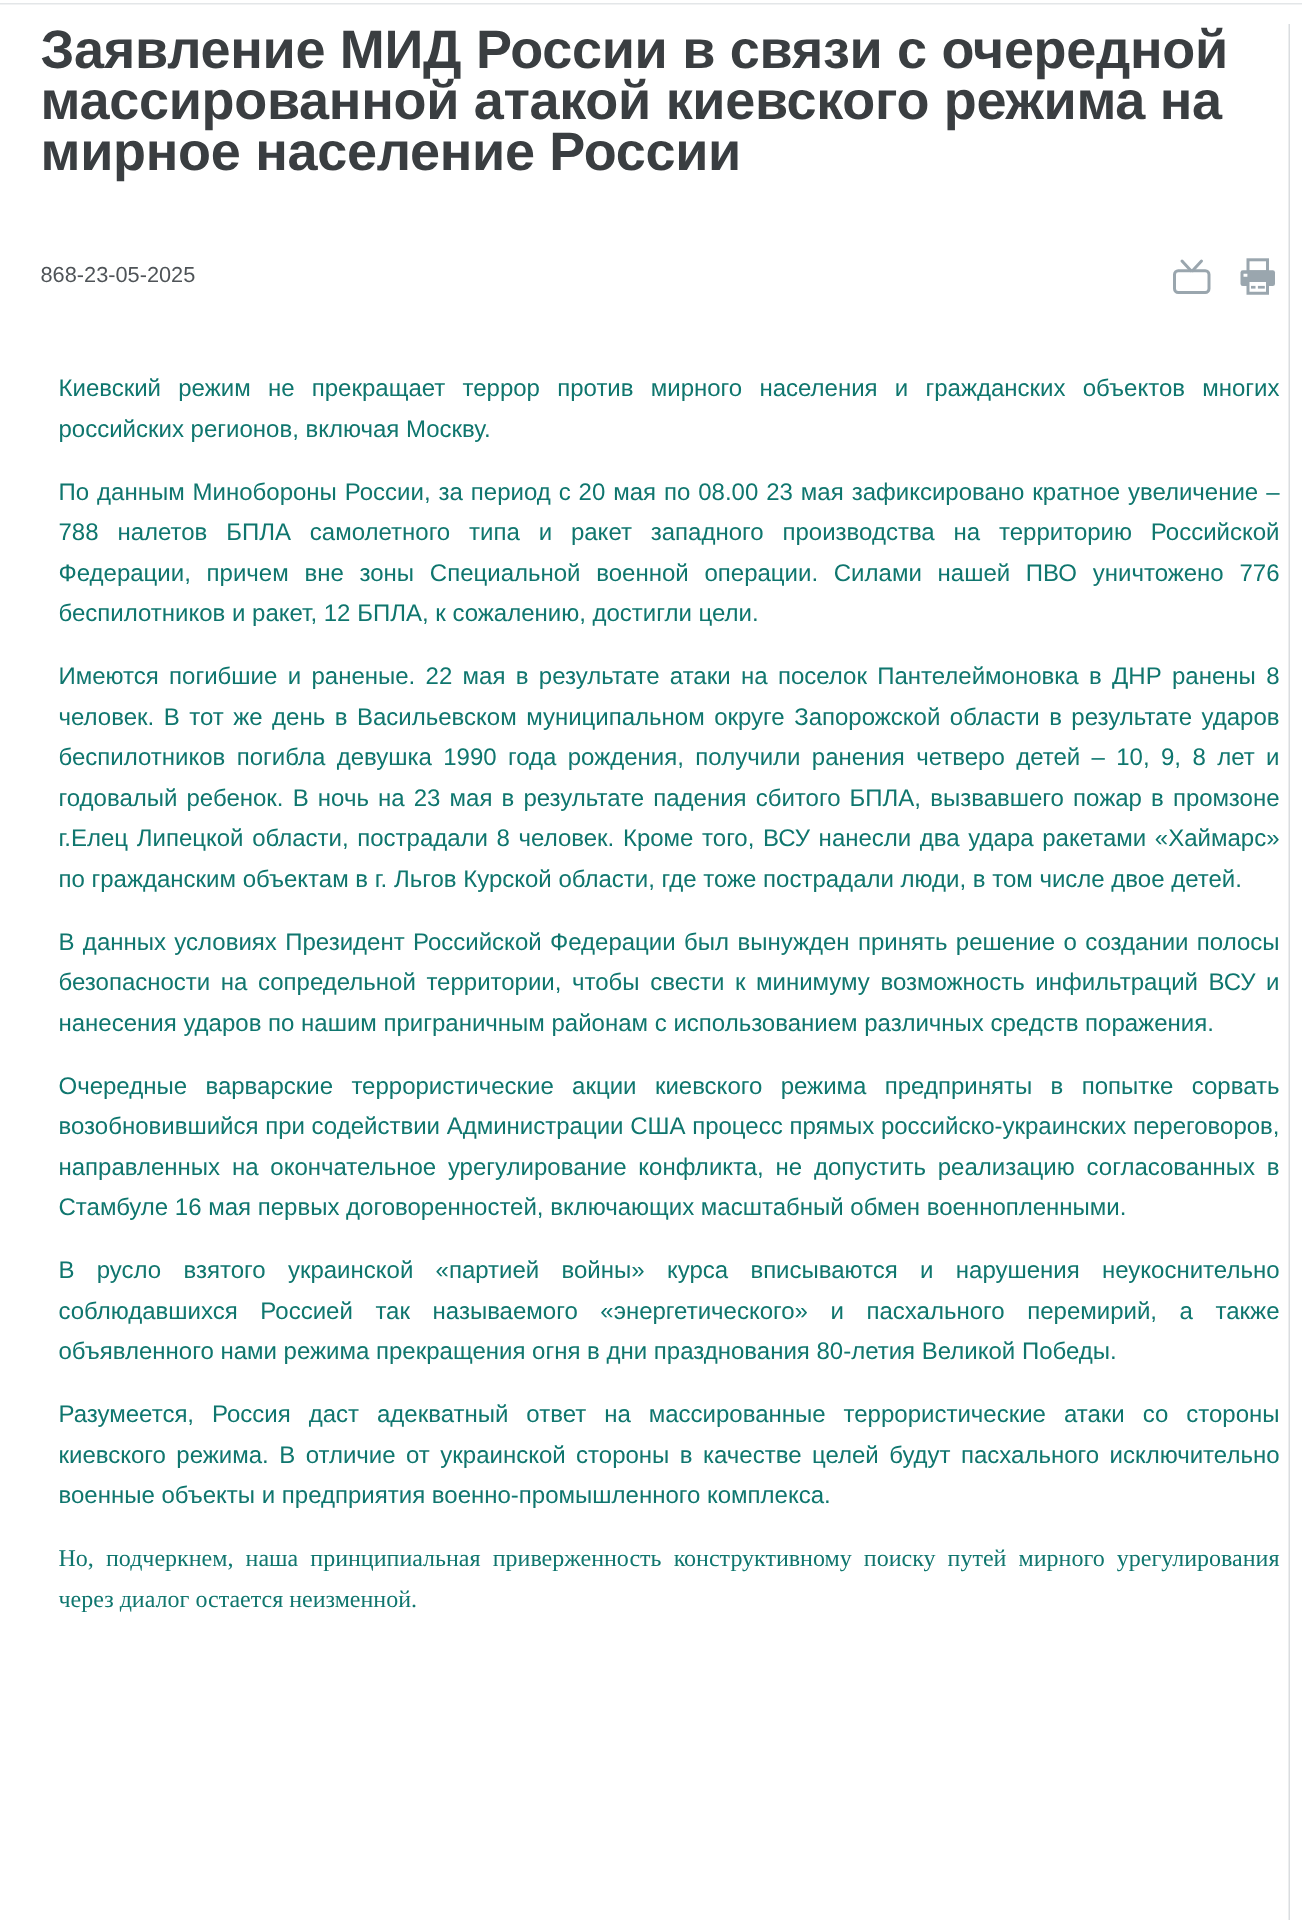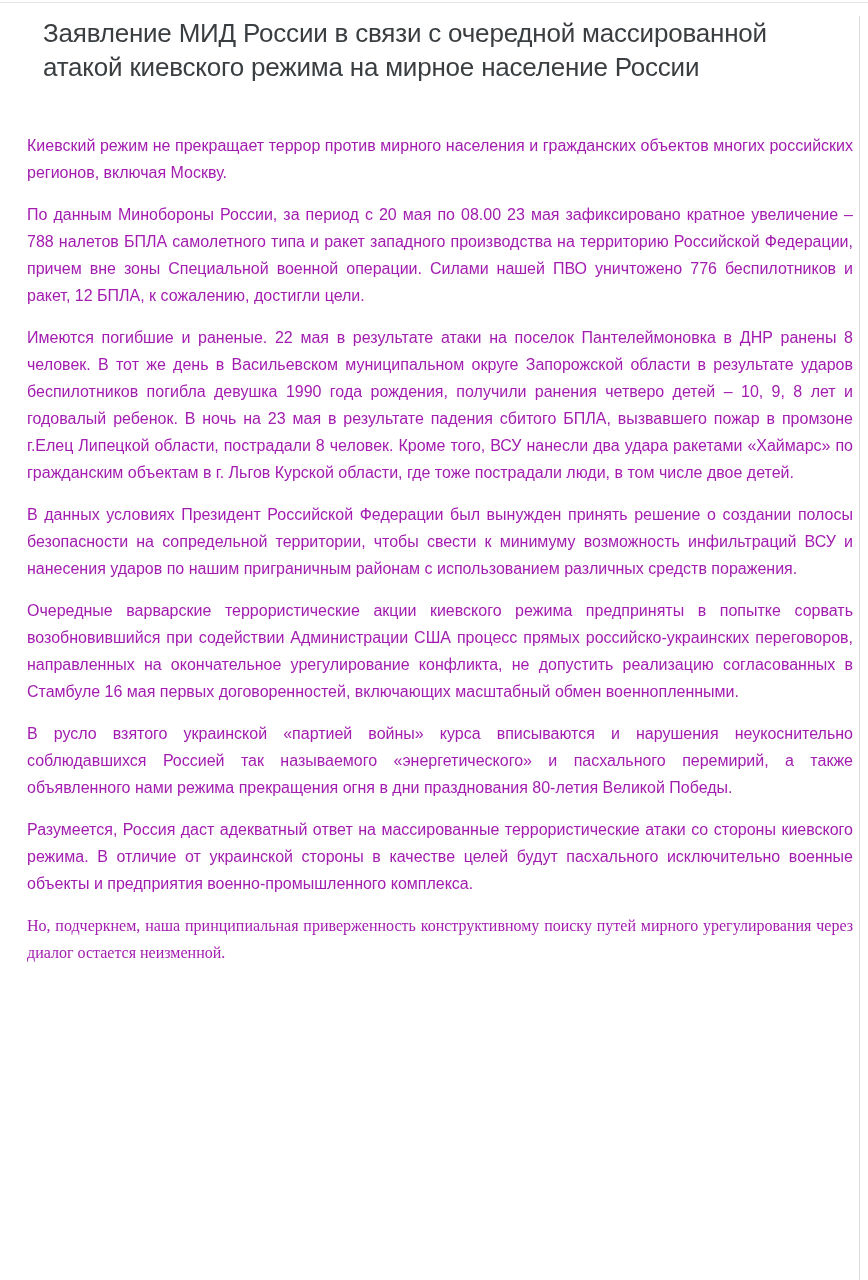--- a/index.html
+++ b/index.html
@@ -23,25 +23,25 @@
   .sheet {
     box-sizing: border-box;
     width: 860px;
     height: 1278px;
     margin-top: 2px;
     border-right: 1px solid #dadde0;
     padding: 0 6px 0 27px;
     background: #ffffff;
   }
   h1.title {
-    margin: 16px 0 0 16px;
+    margin: 16px 0 0 0;
     max-width: 806px;
-    font-size: 26px;
+    font-size: 36px;
     line-height: 34px;
-    font-weight: 400;
+    font-weight: 700;
     font-stretch: condensed;
     letter-spacing: -0.2px;
     color: #3a3e41;
   }
   .meta-row {
     margin-top: 52px;
     display: flex;
     align-items: center;
     justify-content: space-between;
     height: 28px;
@@ -61,39 +61,62 @@
     display: inline-flex;
     align-items: center;
     justify-content: center;
     cursor: pointer;
     line-height: 0;
   }
   .article {
     margin-top: 48px;
   }
   .article p {
-    margin: 0 0 15px 0;
+    margin: 0 0 15px 12px;
     font-size: 16px;
     line-height: 27px;
     font-stretch: condensed;
-    color: #a21caf;
+    color: #0f766e;
     text-align: justify;
     text-justify: inter-word;
   }
   .article p:last-child { margin-bottom: 0; font-family: Liberation Serif, serif; }
 </style>
 </head>
 <body>
 
 <div class="top-line"></div>
 
 <div class="sheet">
 
   <h1 class="title">Заявление МИД России в связи с очередной массированной атакой киевского режима на мирное население России</h1>
 
+  <div class="meta-row">
+    <span class="date">868-23-05-2025</span>
+
+    <div class="actions">
+      <span class="icon-btn" title="">
+        <svg width="27" height="25" viewBox="0 0 27 24" fill="none" stroke="#9aa6ae" stroke-width="2" stroke-linecap="round">
+          <path d="M7 1.5 L13 8"></path>
+          <path d="M20 1.5 L14 8"></path>
+          <rect x="2" y="8" width="23" height="14.5" rx="2.5"></rect>
+        </svg>
+      </span>
+      <span class="icon-btn" title="">
+        <svg width="25" height="25" viewBox="0 0 25 25">
+          <rect x="6" y="1.2" width="13" height="8" fill="#ffffff" stroke="#9aa6ae" stroke-width="2"></rect>
+          <rect x="1" y="8.2" width="23" height="10.5" rx="1.5" fill="#9aa6ae"></rect>
+          <rect x="3" y="10.5" width="2.6" height="2" fill="#ffffff"></rect>
+          <rect x="6" y="15" width="13" height="8.5" fill="#ffffff" stroke="#9aa6ae" stroke-width="2"></rect>
+          <rect x="8" y="18.6" width="3" height="1.8" fill="#9aa6ae"></rect>
+          <rect x="12.6" y="18.6" width="4.6" height="1.8" fill="#9aa6ae"></rect>
+        </svg>
+      </span>
+    </div>
+  </div>
 
   <div class="article">
     <p>Киевский режим не прекращает террор против мирного населения и гражданских объектов многих российских регионов, включая Москву.</p>
     <p>По данным Минобороны России, за период с 20 мая по 08.00 23 мая зафиксировано кратное увеличение – 788 налетов БПЛА самолетного типа и ракет западного производства на территорию Российской Федерации, причем вне зоны Специальной военной операции. Силами нашей ПВО уничтожено 776 беспилотников и ракет, 12 БПЛА, к сожалению, достигли цели.</p>
     <p>Имеются погибшие и раненые. 22 мая в результате атаки на поселок Пантелеймоновка в ДНР ранены 8 человек. В тот же день в Васильевском муниципальном округе Запорожской области в результате ударов беспилотников погибла девушка 1990 года рождения, получили ранения четверо детей – 10, 9, 8 лет и годовалый ребенок. В ночь на 23 мая в результате падения сбитого БПЛА, вызвавшего пожар в промзоне г.Елец Липецкой области, пострадали 8 человек. Кроме того, ВСУ нанесли два удара ракетами «Хаймарс» по гражданским объектам в г. Льгов Курской области, где тоже пострадали люди, в том числе двое детей.</p>
     <p>В данных условиях Президент Российской Федерации был вынужден принять решение о создании полосы безопасности на сопредельной территории, чтобы свести к минимуму возможность инфильтраций ВСУ и нанесения ударов по нашим приграничным районам с использованием различных средств поражения.</p>
     <p>Очередные варварские террористические акции киевского режима предприняты в попытке сорвать возобновившийся при содействии Администрации США процесс прямых российско-украинских переговоров, направленных на окончательное урегулирование конфликта, не допустить реализацию согласованных в Стамбуле 16 мая первых договоренностей, включающих масштабный обмен военнопленными.</p>
     <p>В русло взятого украинской «партией войны» курса вписываются и нарушения неукоснительно соблюдавшихся Россией так называемого «энергетического» и пасхального перемирий, а также объявленного нами режима прекращения огня в дни празднования 80-летия Великой Победы.</p>
     <p>Разумеется, Россия даст адекватный ответ на массированные террористические атаки со стороны киевского режима. В отличие от украинской стороны в качестве целей будут пасхального исключительно военные объекты и предприятия военно-промышленного комплекса.</p>
     <p>Но, подчеркнем, наша принципиальная приверженность конструктивному поиску путей мирного урегулирования через диалог остается неизменной.</p>

